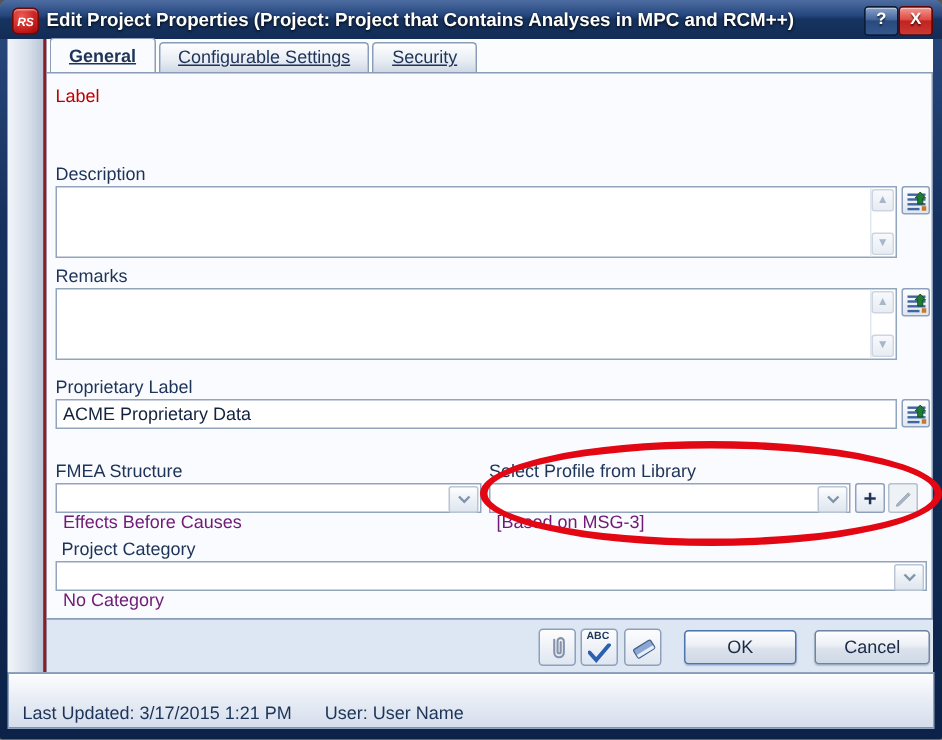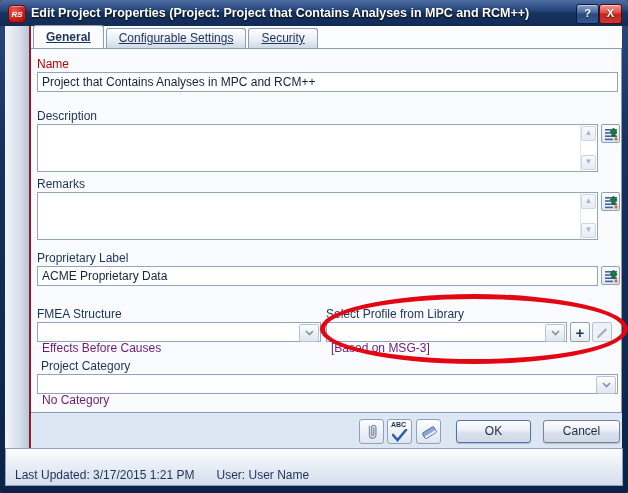--- a/index.html
+++ b/index.html
@@ -98,22 +98,21 @@
   <div class="red-line"></div>
 
   <div class="tabstrip">
     <div class="tab active">General</div>
     <div class="tab">Configurable Settings</div>
     <div class="tab">Security</div>
   </div>
 
   <div class="tabpage">
 
-    <div class="flabel req" style="left:6px;top:8px;">Name</div>
-    <input class="tinput" style="left: 6px; top: 23px; width: 581px;" value="Project that Contains Analyses in MPC and RCM++">
+    <div class="flabel req" style="left:6px;top:8px;">Label</div>
 
     <div class="flabel" style="left:6px;top:60px;">Description</div>
     <div class="tarea" style="left:6px;top:75px;width:561px;height:48px;">
       <div class="scrollstrip">
         <div class="sbtn up">▲</div>
         <div class="sbtn dn">▼</div>
       </div>
     </div>
     <div class="expand-btn" style="left:570px;top:75px;">
       <svg width="14" height="14" viewBox="0 0 14 14">

